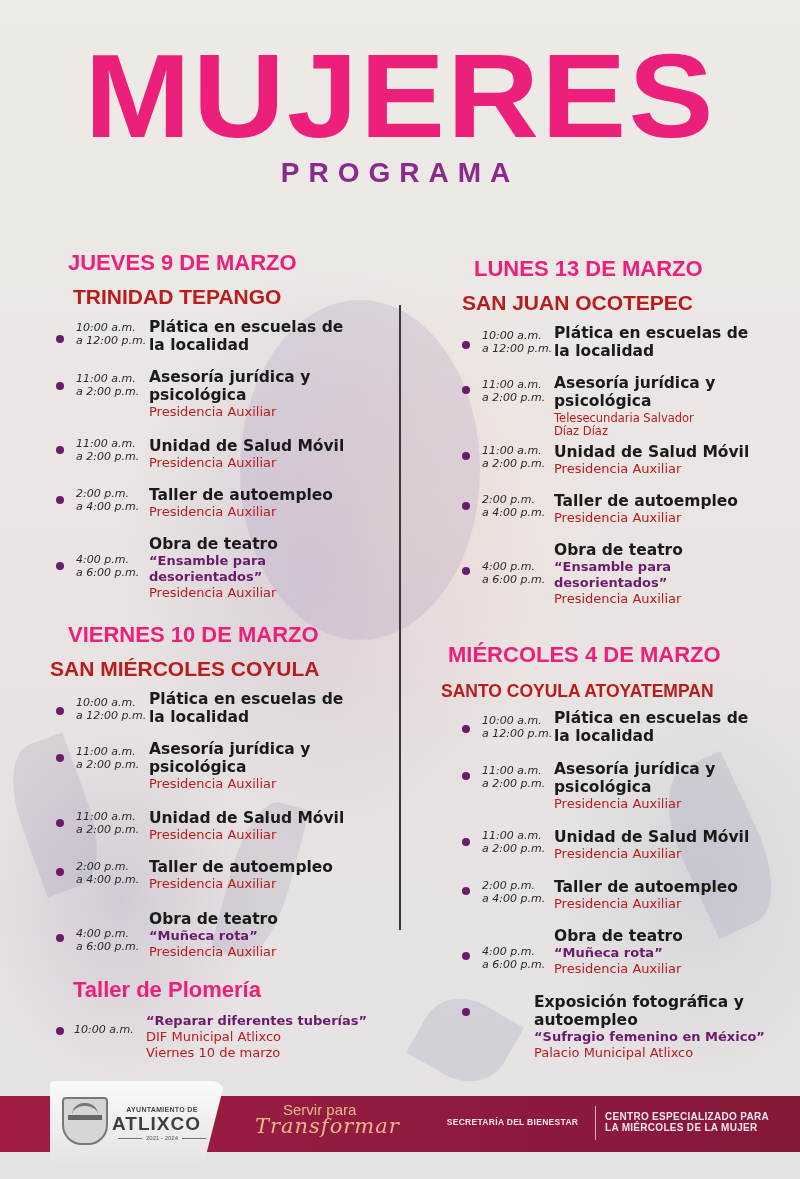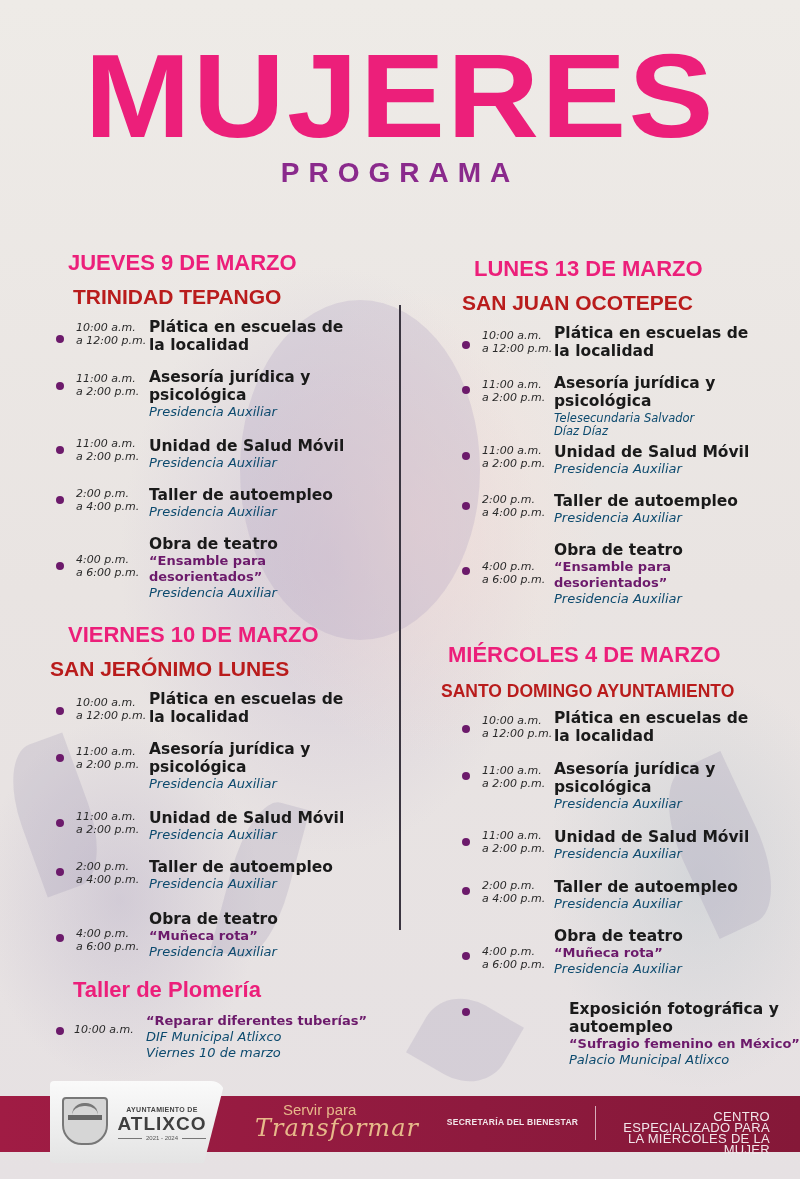--- a/index.html
+++ b/index.html
@@ -55,52 +55,52 @@
   .body { position: absolute; white-space: nowrap; }
   .title {
     font-family: "DejaVu Sans", sans-serif; font-weight: 700;
     font-size: 15.5px; line-height: 18px; color: #1a1a1a;
   }
   .quote {
     font-family: "DejaVu Sans", sans-serif; font-weight: 700;
     font-size: 13px; line-height: 16px; color: #6c1a6b;
   }
   .loc {
-    font-family: "DejaVu Sans", sans-serif; font-style: italic;
-    font-size: 13px; line-height: 16px; color: #0c4a6e;
+    font-family: "DejaVu Sans", sans-serif; 
+    font-size: 13px; line-height: 16px; color: #b91c1c;
   }
   .loc.small { font-size: 11.5px; line-height: 13px; }
 
   .footer-band {
     position: absolute; left: 0; right: 0; top: 1096px; height: 56px;
     background: linear-gradient(90deg, #a01c44 0%, #8e1a3e 60%, #851838 100%);
   }
   .footer-logo-card {
     position: absolute; left: 50px; top: 1081px; width: 175px; height: 82px;
     background: linear-gradient(180deg, #fafafa 0%, #e4e4e4 100%);
     border-radius: 4px 14px 4px 4px;
     clip-path: polygon(0 0, 100% 0, 88% 100%, 0 100%);
   }
   .shield {
     position: absolute; left: 62px; top: 1097px; width: 46px; height: 48px;
     border: 2px solid #777; border-radius: 4px 4px 20px 20px; background: #d6d6d6;
   }
   .shield::before { content: ""; position: absolute; left: 4px; right: 4px; top: 16px; height: 5px; background: #666; }
   .shield::after { content: ""; position: absolute; left: 8px; top: 4px; width: 26px; height: 10px; border-top: 3px solid #777; border-radius: 12px 12px 0 0; }
   .ayto-small { position: absolute; left: 112px; top: 1106px; width: 100px; text-align: center; font-family: "Liberation Sans", sans-serif; font-weight: 700; font-size: 7px; color: #444; letter-spacing: 0.3px; }
-  .ayto-big { position: absolute; left: 112px; top: 1113px; width: 100px; text-align: center; font-family: "Liberation Sans", sans-serif; font-weight: 700; font-size: 19px; color: #3f3f3f; letter-spacing: 1px; }
+  .ayto-big { position: absolute; left: 112px; top: 1113px; width: 100px; font-family: "Liberation Sans", sans-serif; font-weight: 700; font-size: 19px; color: #3f3f3f; letter-spacing: 1px; }
   .ayto-years { position: absolute; left: 112px; top: 1135px; width: 100px; text-align: center; font-family: "Liberation Sans", sans-serif; font-size: 6px; color: #555; }
   .ayto-years::before, .ayto-years::after { content: ""; display: inline-block; width: 24px; height: 1px; background: #777; vertical-align: middle; margin: 0 4px; }
 
   .slogan1 { position: absolute; left: 283px; top: 1101px; font-family: "Liberation Sans", sans-serif; font-size: 15px; color: #e7b98a; }
-  .slogan2 { position: absolute; left: 255px; top: 1114px; font-family: "DejaVu Serif", serif; font-style: italic; font-size: 24px; color: #e7b98a; letter-spacing: 1px; }
+  .slogan2 { position: absolute; left: 255px; top: 1114px; font-family: "DejaVu Serif", serif; font-style: italic; font-size: 21px; color: #e7b98a; letter-spacing: 1px; }
 
   .sec { position: absolute; left: 440px; top: 1117px; width: 145px; text-align: center; font-family: "Liberation Sans", sans-serif; font-weight: 700; font-size: 8.5px; color: #f2e6ea; letter-spacing: 0.3px; }
   .foot-div { position: absolute; left: 595px; top: 1106px; width: 1px; height: 34px; background: #d7aeba; }
-  .cea { position: absolute; left: 605px; top: 1111px; width: 165px; text-align: right; font-family: "Liberation Sans", sans-serif; font-weight: 400; font-size: 13px; line-height: 11px; color: #f2e6ea; letter-spacing: 0.3px; }
+  .cea { position: absolute; left: 605px; top: 1111px; width: 165px; text-align: left; font-family: "Liberation Sans", sans-serif; font-weight: 700; font-size: 10px; line-height: 11px; color: #f2e6ea; letter-spacing: 0.3px; }
 </style>
 </head>
 <body>
 
 <div class="bg"></div>
 <div class="leaf" style="left:20px;top:740px;width:70px;height:150px;transform:rotate(-20deg);"></div>
 <div class="leaf" style="left:230px;top:800px;width:60px;height:160px;transform:rotate(15deg);"></div>
 <div class="leaf" style="left:680px;top:760px;width:80px;height:170px;transform:rotate(-25deg);"></div>
 <div class="leaf" style="left:420px;top:1000px;width:90px;height:80px;transform:rotate(30deg);"></div>
 <div class="leaf" style="left:240px;top:300px;width:240px;height:340px;border-radius:50%;background:rgba(175,160,195,0.28);"></div>
@@ -163,21 +163,21 @@
       <div>a 6:00 p.m.</div>
     </div>
   <div class="body" style="left:149px;top:535px;">
     <div class="title">Obra de teatro</div>
     <div class="quote">“Ensamble para</div>
       <div class="quote">desorientados”</div>
     <div class="loc">Presidencia Auxiliar</div>
   </div>
 
   <div class="day" style="position:absolute;left:68px;top:621px;">VIERNES 10 DE MARZO</div>
-  <div class="place" style="position:absolute;left:50px;top:655px;">SAN JERÓNIMO LUNES</div>
+  <div class="place" style="position:absolute;left:50px;top:655px;">SAN MIÉRCOLES COYULA</div>
 
   <div class="dot" style="left:56px;top:707px;"></div>
   <div class="time" style="left:76px;top:696px;">
       <div>10:00 a.m.</div>
       <div>a 12:00 p.m.</div>
     </div>
   <div class="body" style="left:149px;top:690px;">
     <div class="title">Plática en escuelas de</div>
       <div class="title">la localidad</div>
   </div>
@@ -286,21 +286,21 @@
       <div>a 6:00 p.m.</div>
     </div>
   <div class="body" style="left:554px;top:541px;">
     <div class="title">Obra de teatro</div>
     <div class="quote">“Ensamble para</div>
       <div class="quote">desorientados”</div>
     <div class="loc">Presidencia Auxiliar</div>
   </div>
 
   <div class="day" style="position:absolute;left:448px;top:641px;">MIÉRCOLES 4 DE MARZO</div>
-  <div class="place" style="position:absolute;left:441px;top:677px;font-size:17.5px;">SANTO DOMINGO AYUNTAMIENTO</div>
+  <div class="place" style="position:absolute;left:441px;top:677px;font-size:17.5px;">SANTO COYULA ATOYATEMPAN</div>
 
   <div class="dot" style="left:462px;top:725px;"></div>
   <div class="time" style="left:482px;top:714px;">
       <div>10:00 a.m.</div>
       <div>a 12:00 p.m.</div>
     </div>
   <div class="body" style="left:554px;top:709px;">
     <div class="title">Plática en escuelas de</div>
       <div class="title">la localidad</div>
   </div>
@@ -341,21 +341,21 @@
       <div>4:00 p.m.</div>
       <div>a 6:00 p.m.</div>
     </div>
   <div class="body" style="left:554px;top:927px;">
     <div class="title">Obra de teatro</div>
     <div class="quote">“Muñeca rota”</div>
     <div class="loc">Presidencia Auxiliar</div>
   </div>
 
   <div class="dot" style="left:462px;top:1008px;"></div>
-  <div class="body" style="left:569px;top:993px;margin-top:7px;">
+  <div class="body" style="left:534px;top:993px;">
     <div class="title">Exposición fotográfica y</div>
       <div class="title">autoempleo</div>
     <div class="quote">“Sufragio femenino en México”</div>
     <div class="loc">Palacio Municipal Atlixco</div>
   </div>
 </div>
 
 <div class="footer-band"></div>
 <div class="footer-logo-card"></div>
 <div class="shield"></div>

